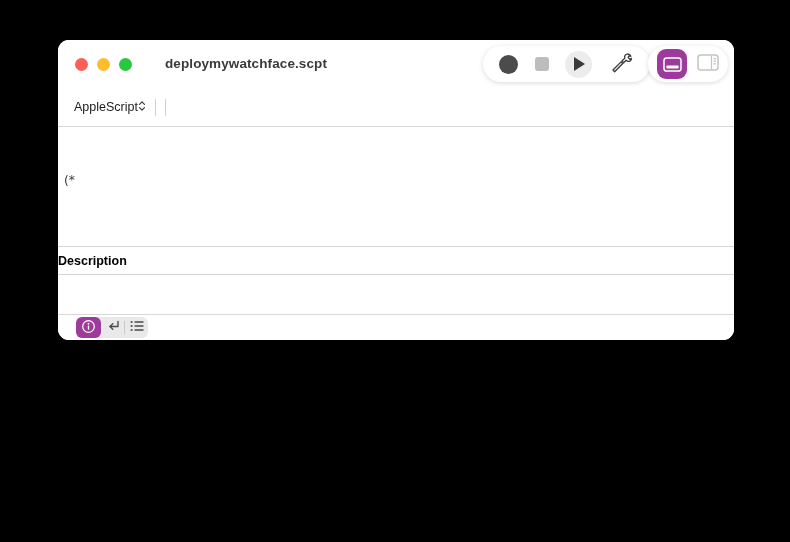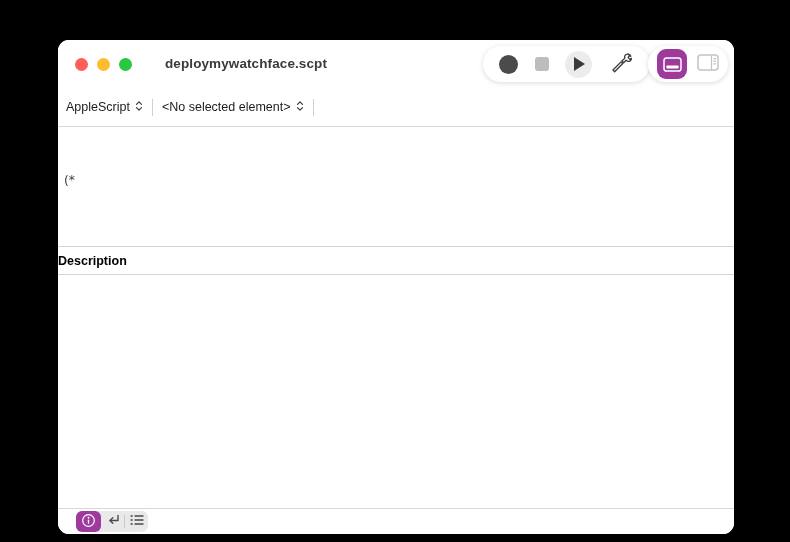--- a/index.html
+++ b/index.html
@@ -3,21 +3,21 @@
 <meta charset="utf-8">
 <style>
   * { box-sizing: border-box; }
   html,body { margin:0; padding:0; }
   body {
     width:790px; height:542px; background:#000;
     font-family:"Liberation Sans", sans-serif;
     position:relative; overflow:hidden;
   }
   .window {
-    position:absolute; left:58px; top:40px; width:676px; height:494px;
+    position:absolute; left:58px; top:40px; width:676px; height:300px;
     background:#fff; border-radius:11px; overflow:hidden;
     display:flex; flex-direction:column;
     box-shadow:0 6px 24px rgba(0,0,0,0.55);
   }
   
   .titlebar { height:48px; flex:none; position:relative; background:#fff; }
   .traffic { position:absolute; left:17px; top:18px; display:flex; gap:9px; }
   .light { width:13px; height:13px; border-radius:50%; border:none; padding:0; }
   .light.red { background:#ff5f57; }
   .light.yellow { background:#febc2e; }
@@ -48,21 +48,21 @@
     display:flex; align-items:center; justify-content:center;
   }
   
   .navbar {
     height:39px; flex:none; border-bottom:1px solid #d8d8d8;
     display:flex; align-items:center; padding-left:8px; gap:9px;
     font-size:12.5px; color:#1c1c1e; background:#fff;
   }
   .popup {
     background:none; border:none; padding:0; font:inherit; color:inherit;
-    display:flex; align-items:flex-start; gap:5px; cursor:default;
+    display:flex; align-items:flex-start; cursor:default;margin-left:8px;
   }
   .vdiv { width:1px; height:17px; background:#cfcfcf; }
   
   .editor {
     flex:none; height:120px; border-bottom:1px solid #d4d4d4;
     padding:11px 8px 0 6px;
     font-family:"DejaVu Sans", sans-serif;
     font-size:12.3px; line-height:17px; color:#404040;
     white-space:pre; overflow:hidden; cursor:text;
   }
@@ -155,29 +155,20 @@
     <button class="popup">
       <span>AppleScript</span>
       <span>
         <svg width="8" height="12" viewBox="0 0 8 12" fill="none" stroke="#3c3c3e" stroke-width="1.2" stroke-linecap="round" stroke-linejoin="round">
           <path d="M1.5 4.4 L4 1.8 L6.5 4.4"></path>
           <path d="M1.5 7.6 L4 10.2 L6.5 7.6"></path>
         </svg>
       </span>
     </button>
     <div class="vdiv"></div>
-    <button class="popup">
-      <span>&lt;No selected element&gt;</span>
-      <span>
-        <svg width="8" height="12" viewBox="0 0 8 12" fill="none" stroke="#3c3c3e" stroke-width="1.2" stroke-linecap="round" stroke-linejoin="round">
-          <path d="M1.5 4.4 L4 1.8 L6.5 4.4"></path>
-          <path d="M1.5 7.6 L4 10.2 L6.5 7.6"></path>
-        </svg>
-      </span>
-    </button>
     <div class="vdiv"></div>
   </div>
 
   <div class="editor">
     <div class="code-line">(*</div>
     <div class="code-line"></div>
     
     
     
     

